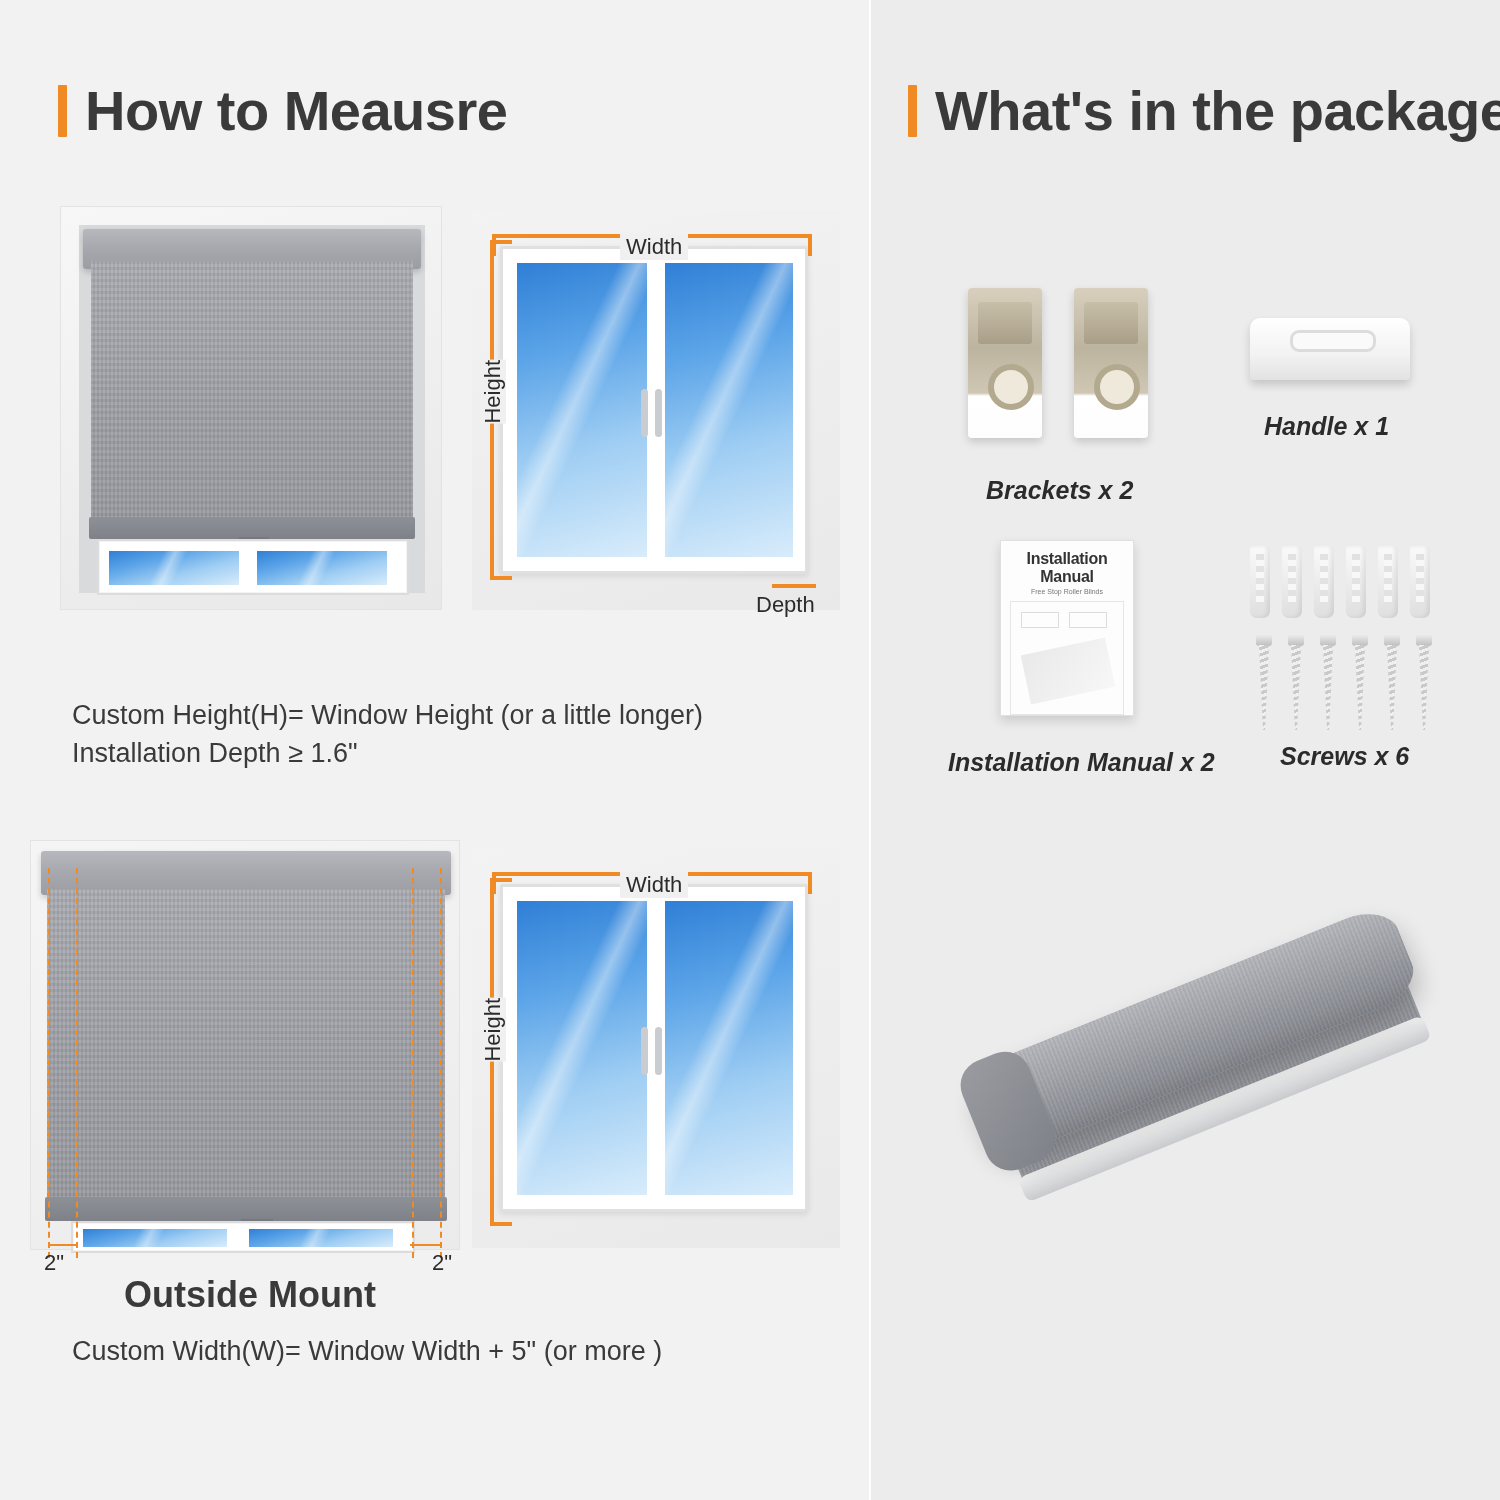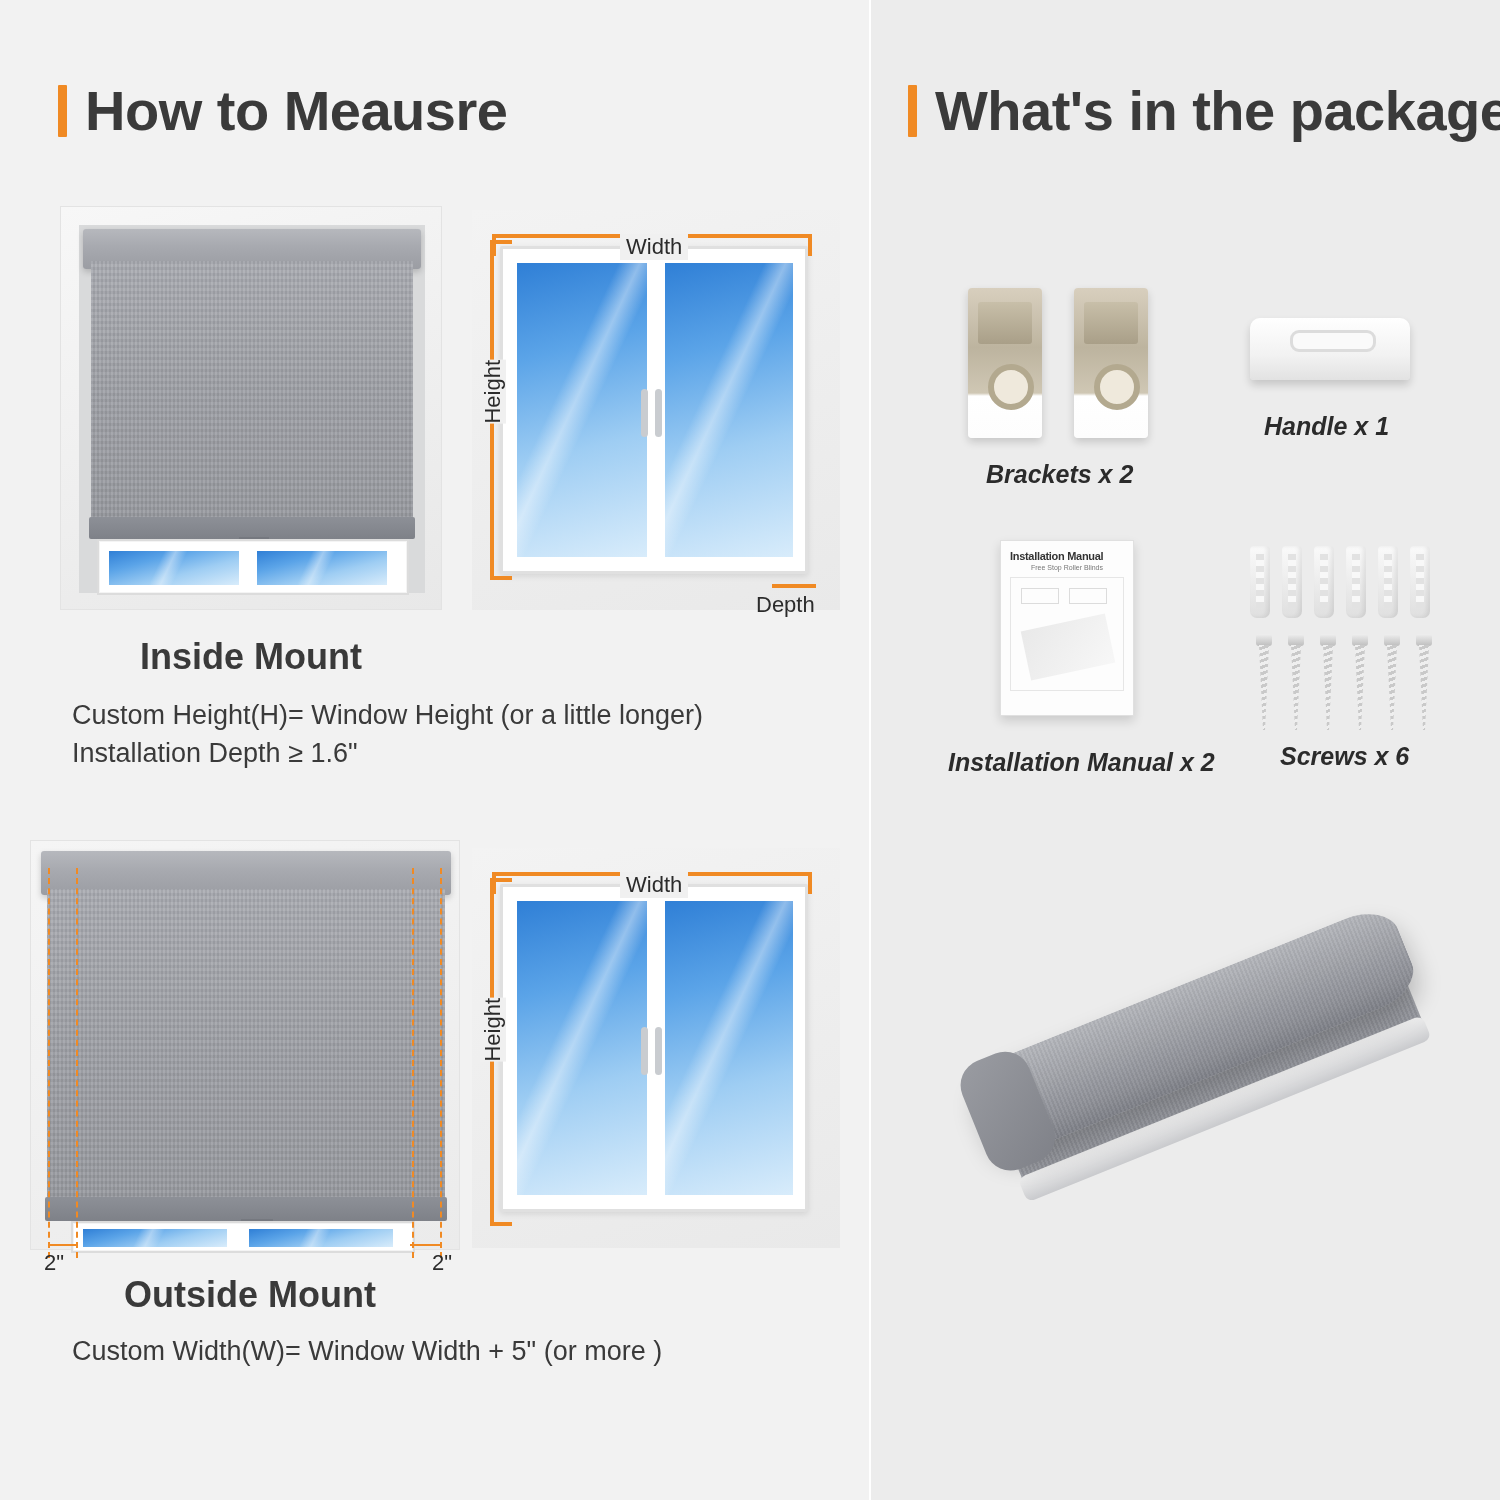--- a/index.html
+++ b/index.html
@@ -232,22 +232,23 @@
   .manual {
     position: absolute;
     width: 134px; height: 176px;
     background: #fdfdfd;
     border: 1px solid #e0e0e0;
     box-shadow: 0 5px 10px rgba(0,0,0,.14);
     box-sizing: border-box;
     padding: 9px;
   }
   .manual .m-title {
-    font-size: 11px;
+    font-size: 16px;
     font-weight: bold;
+    text-align: center;
     color: #333;
     letter-spacing: -0.3px;
   }
   .manual .m-sub {
     font-size: 7px;
     text-align: center;
     color: #777;
     margin-top: 2px;
   }
   .manual .m-box {
@@ -377,21 +378,20 @@
 
     <div class="dim-line" style="left:18px; top:30px; width:4px; height:340px;"></div>
     <div class="dim-line" style="left:18px; top:30px; width:22px; height:4px;"></div>
     <div class="dim-line" style="left:18px; top:366px; width:22px; height:4px;"></div>
     <div class="dim-label vert" style="left:8px; top:150px; background:#f0f0f0;">Height</div>
 
     <div class="dim-line" style="left:300px; top:374px; width:44px; height:4px;"></div>
     <div class="dim-label" style="left:284px; top:382px;">Depth</div>
   </div>
 
-  <div class="mount-title" style="left:140px; top:636px;">Inside Mount</div>
   <div class="mount-lines" style="left:72px; top:696px;">
     <div>Custom Height(H)= Window Height (or a little longer)</div>
     <div>Installation Depth ≥ 1.6"</div>
   </div>
 
   <div class="wall" style="left:30px; top:840px; width:430px; height:410px; background:linear-gradient(160deg,#f5f5f5,#ebebeb);">
     <div class="headrail" style="left:10px; top:10px; width:410px; height:44px;"></div>
     <div class="shade-fabric" style="left:16px; top:48px; width:398px; height:310px;"></div>
     <div class="bottom-bar" style="left:14px; top:356px; width:402px; height:24px;"></div>
     <div class="bottom-tab" style="left:210px; top:378px; width:32px; height:10px;"></div>
@@ -428,21 +428,21 @@
     <div class="dim-label vert" style="left:8px; top:150px; background:#f0f0f0;">Height</div>
   </div>
 
   <div class="mount-title" style="left:124px; top:1274px;">Outside Mount</div>
   <div class="mount-lines" style="left:72px; top:1332px;">
     <div>Custom Width(W)= Window Width + 5" (or more )</div>
   </div>
 
   <div class="bracket" style="left:968px; top:288px;"></div>
   <div class="bracket" style="left:1074px; top:288px;"></div>
-  <div class="pkg-caption" style="left:986px; top:460px;font-style:italic;">Brackets x 2</div>
+  <div class="pkg-caption" style="left:986px; top:476px;font-style:italic;">Brackets x 2</div>
 
   <div class="handle-piece" style="left:1250px; top:318px;"></div>
   <div class="pkg-caption" style="left:1264px; top:412px;">Handle x 1</div>
 
   <div class="manual" style="left:1000px; top:540px;">
     <div class="m-title">Installation Manual</div>
     <div class="m-sub">Free  Stop Roller Blinds</div>
     <div class="m-box">
       <div class="l1"></div>
         <div class="l2"></div>

